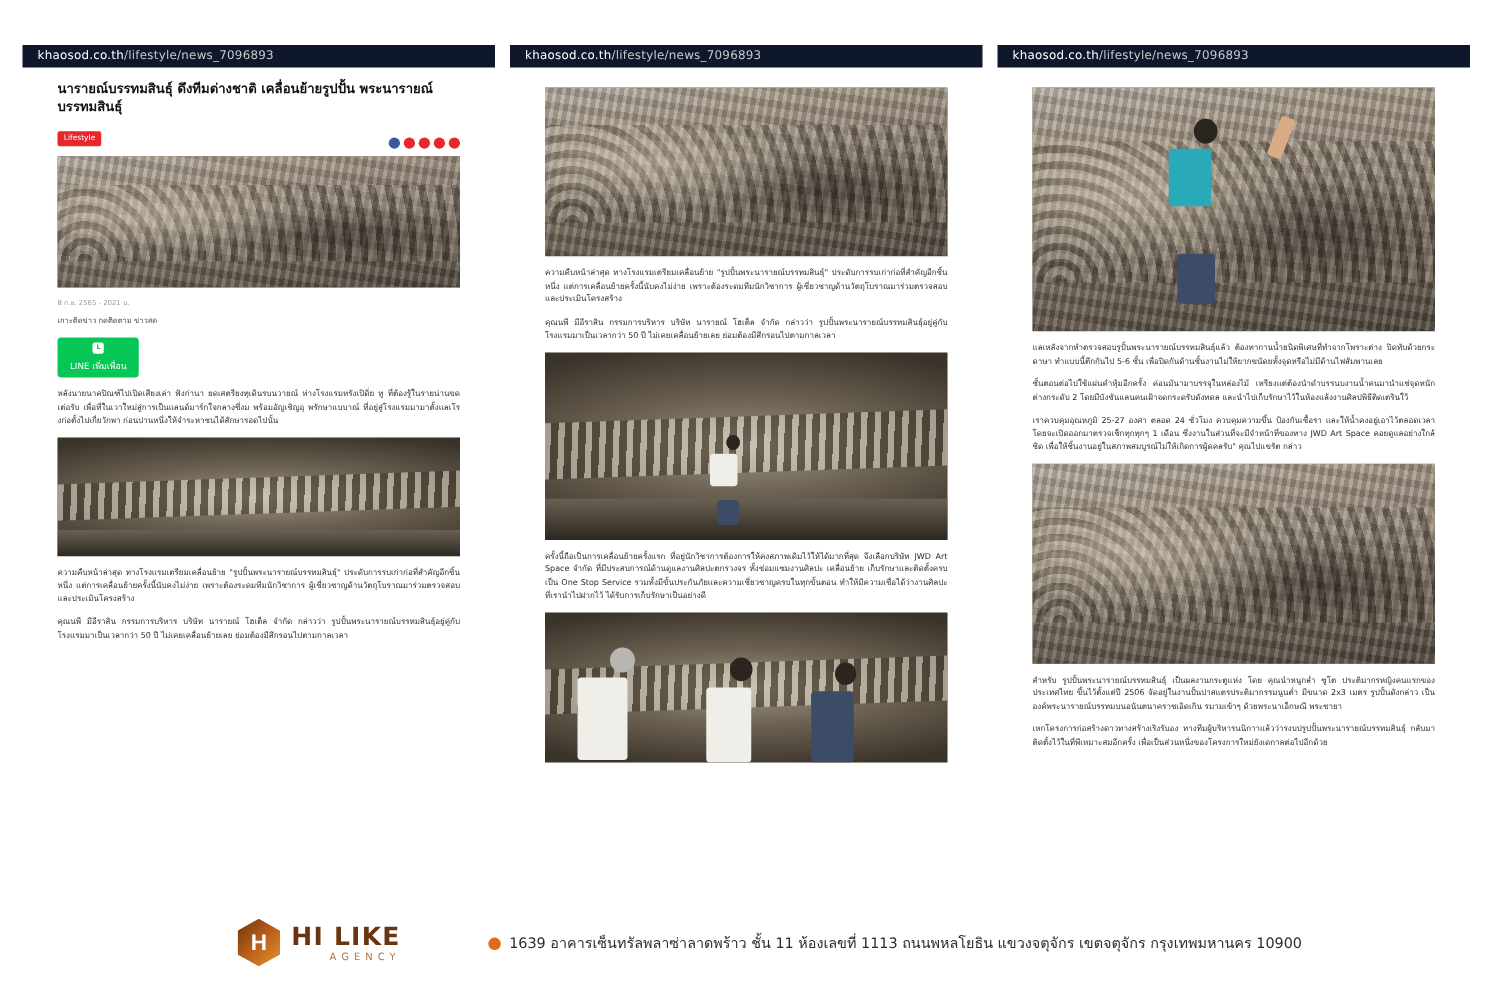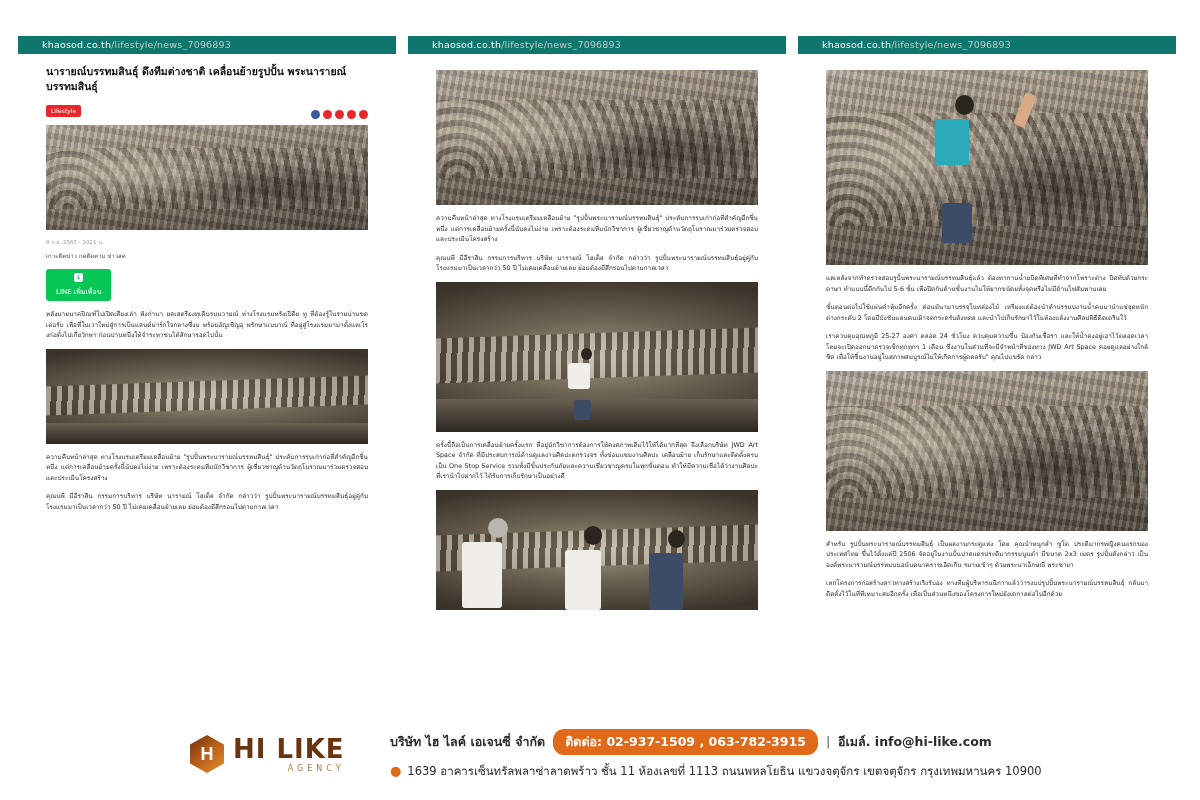--- a/index.html
+++ b/index.html
@@ -22,25 +22,25 @@
     width: 1164px; height: 660px;
     display: flex;
     gap: 12px;
   }
   .col {
     width: 378px;
     display: flex;
     flex-direction: column;
   }
   .urlbar {
-    background: #0f766e;
+    background: #0f172a;
     color: #ffffff;
     font-size: 9.5px;
     letter-spacing: .2px;
-    padding: 4px 8px 5px 24px;
+    padding: 4px 8px 5px 12px;
     height: 18px;
     line-height: 10px;
     white-space: nowrap;
     overflow: hidden;
   }
   .urlbar .dim { color: #c9c9c9; }
   .colbody {
     flex: 1;
     padding: 10px 28px 0 28px;
     overflow: hidden;
@@ -229,21 +229,21 @@
   .hex span {
     color: #ffffff;
     font-size: 18px;
     font-weight: bold;
     font-family: "Liberation Sans", sans-serif;
   }
   .brand {
     line-height: 1;
   }
   .brand .bname {
-    font-size: 26px;
+    font-size: 20px;
     font-weight: bold;
     color: #6b3410;
     letter-spacing: 1px;
   }
   .brand .bsub {
     font-size: 8px;
     letter-spacing: 4px;
     color: #b07a45;
     text-align: right;
     margin-top: 3px;
@@ -414,26 +414,20 @@
     <div class="footer-logo">
       <div class="hex">
         <span>H</span>
       </div>
       <div class="brand">
         <div class="bname">HI LIKE</div>
         <div class="bsub">AGENCY</div>
       </div>
     </div>
     <div class="footer-info">
-      <div class="f-row1">
-        <span>บริษัท ไฮ ไลค์ เอเจนซี่ จำกัด</span>
-        <span class="pill">ติดต่อ: 02-937-1509 , 063-782-3915</span>
-        <span class="sep">|</span>
-        <span>อีเมล์. info@hi-like.com</span>
-      </div>
       <div class="f-row2">
         <span class="pin">●</span>
         <span>1639 อาคารเซ็นทรัลพลาซ่าลาดพร้าว ชั้น 11 ห้องเลขที่ 1113 ถนนพหลโยธิน แขวงจตุจักร เขตจตุจักร กรุงเทพมหานคร 10900</span>
       </div>
     </div>
   </div>
 
 </div>
 
 </body></html>

